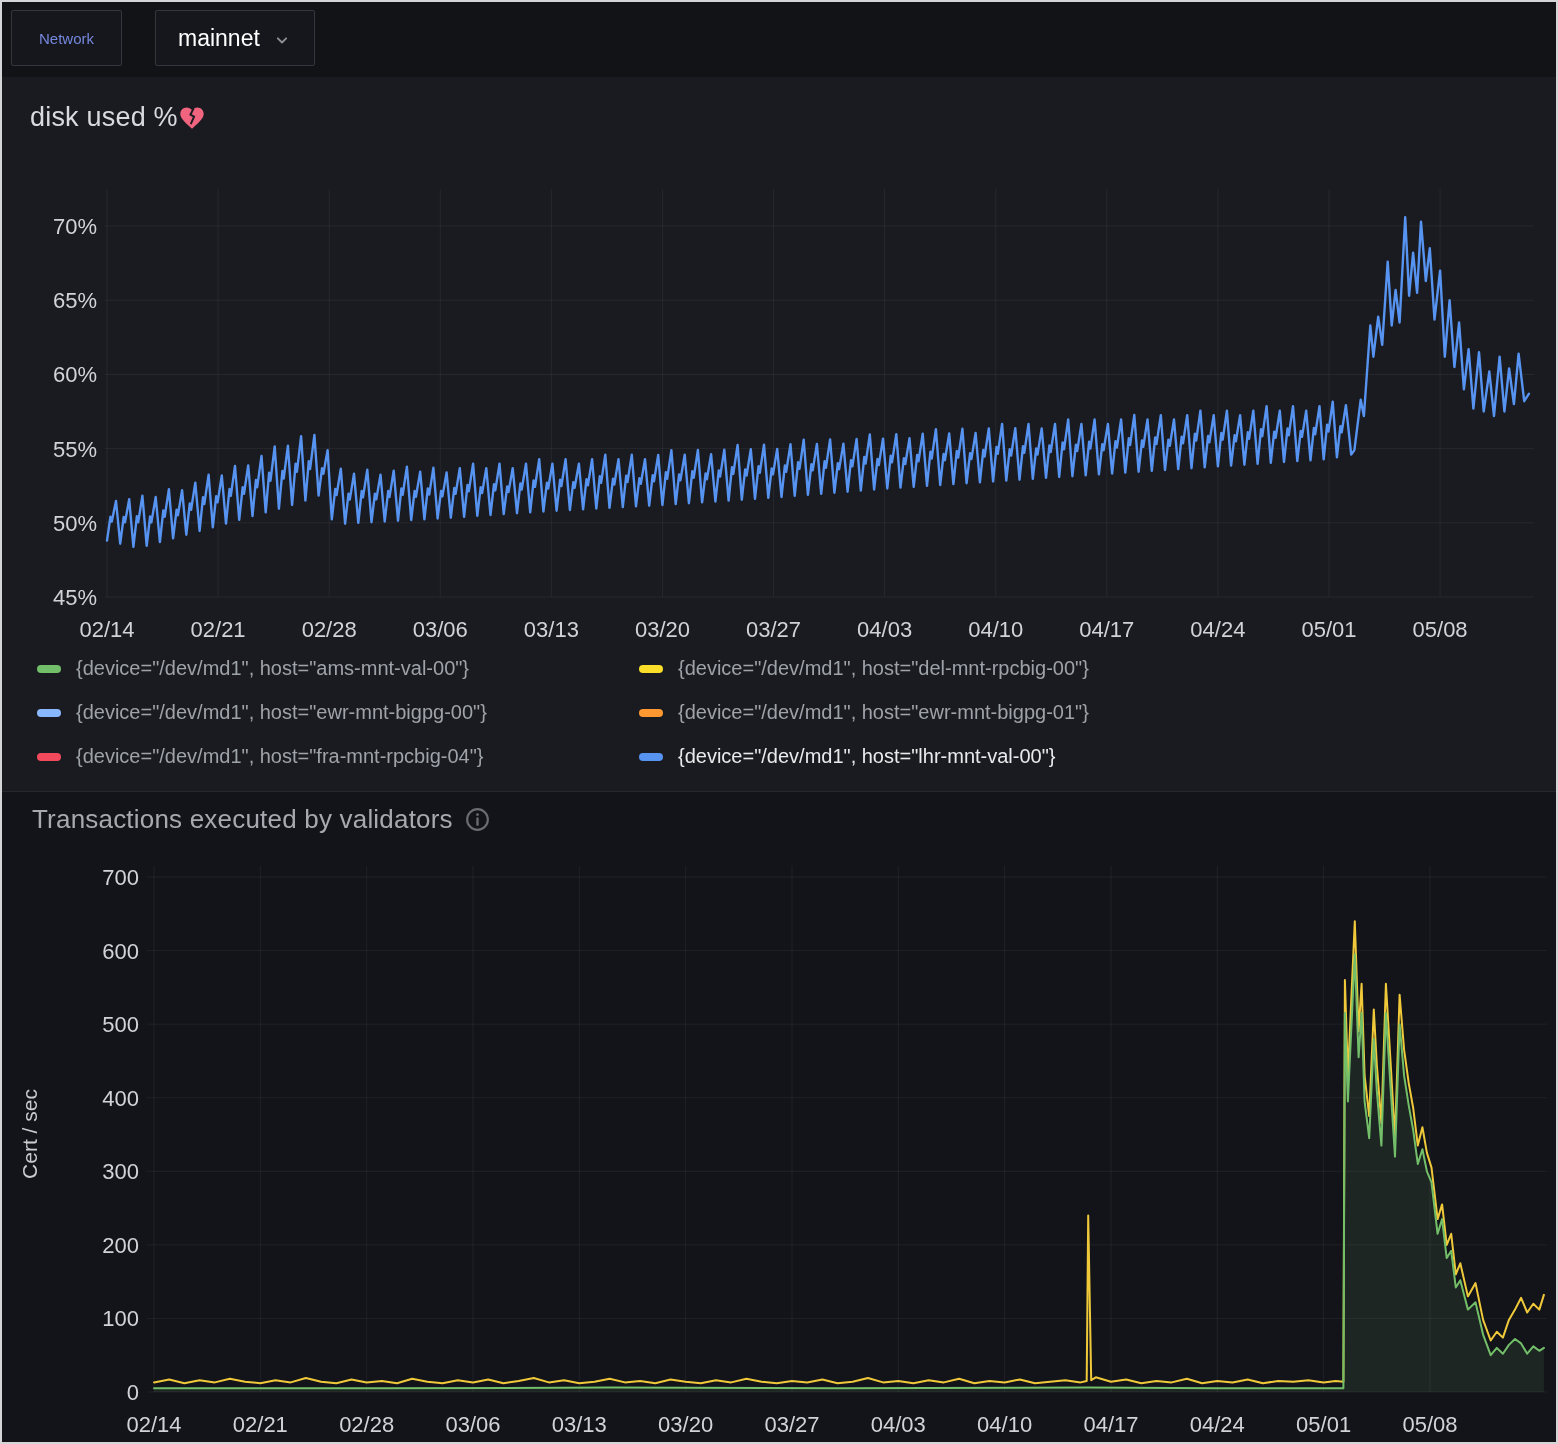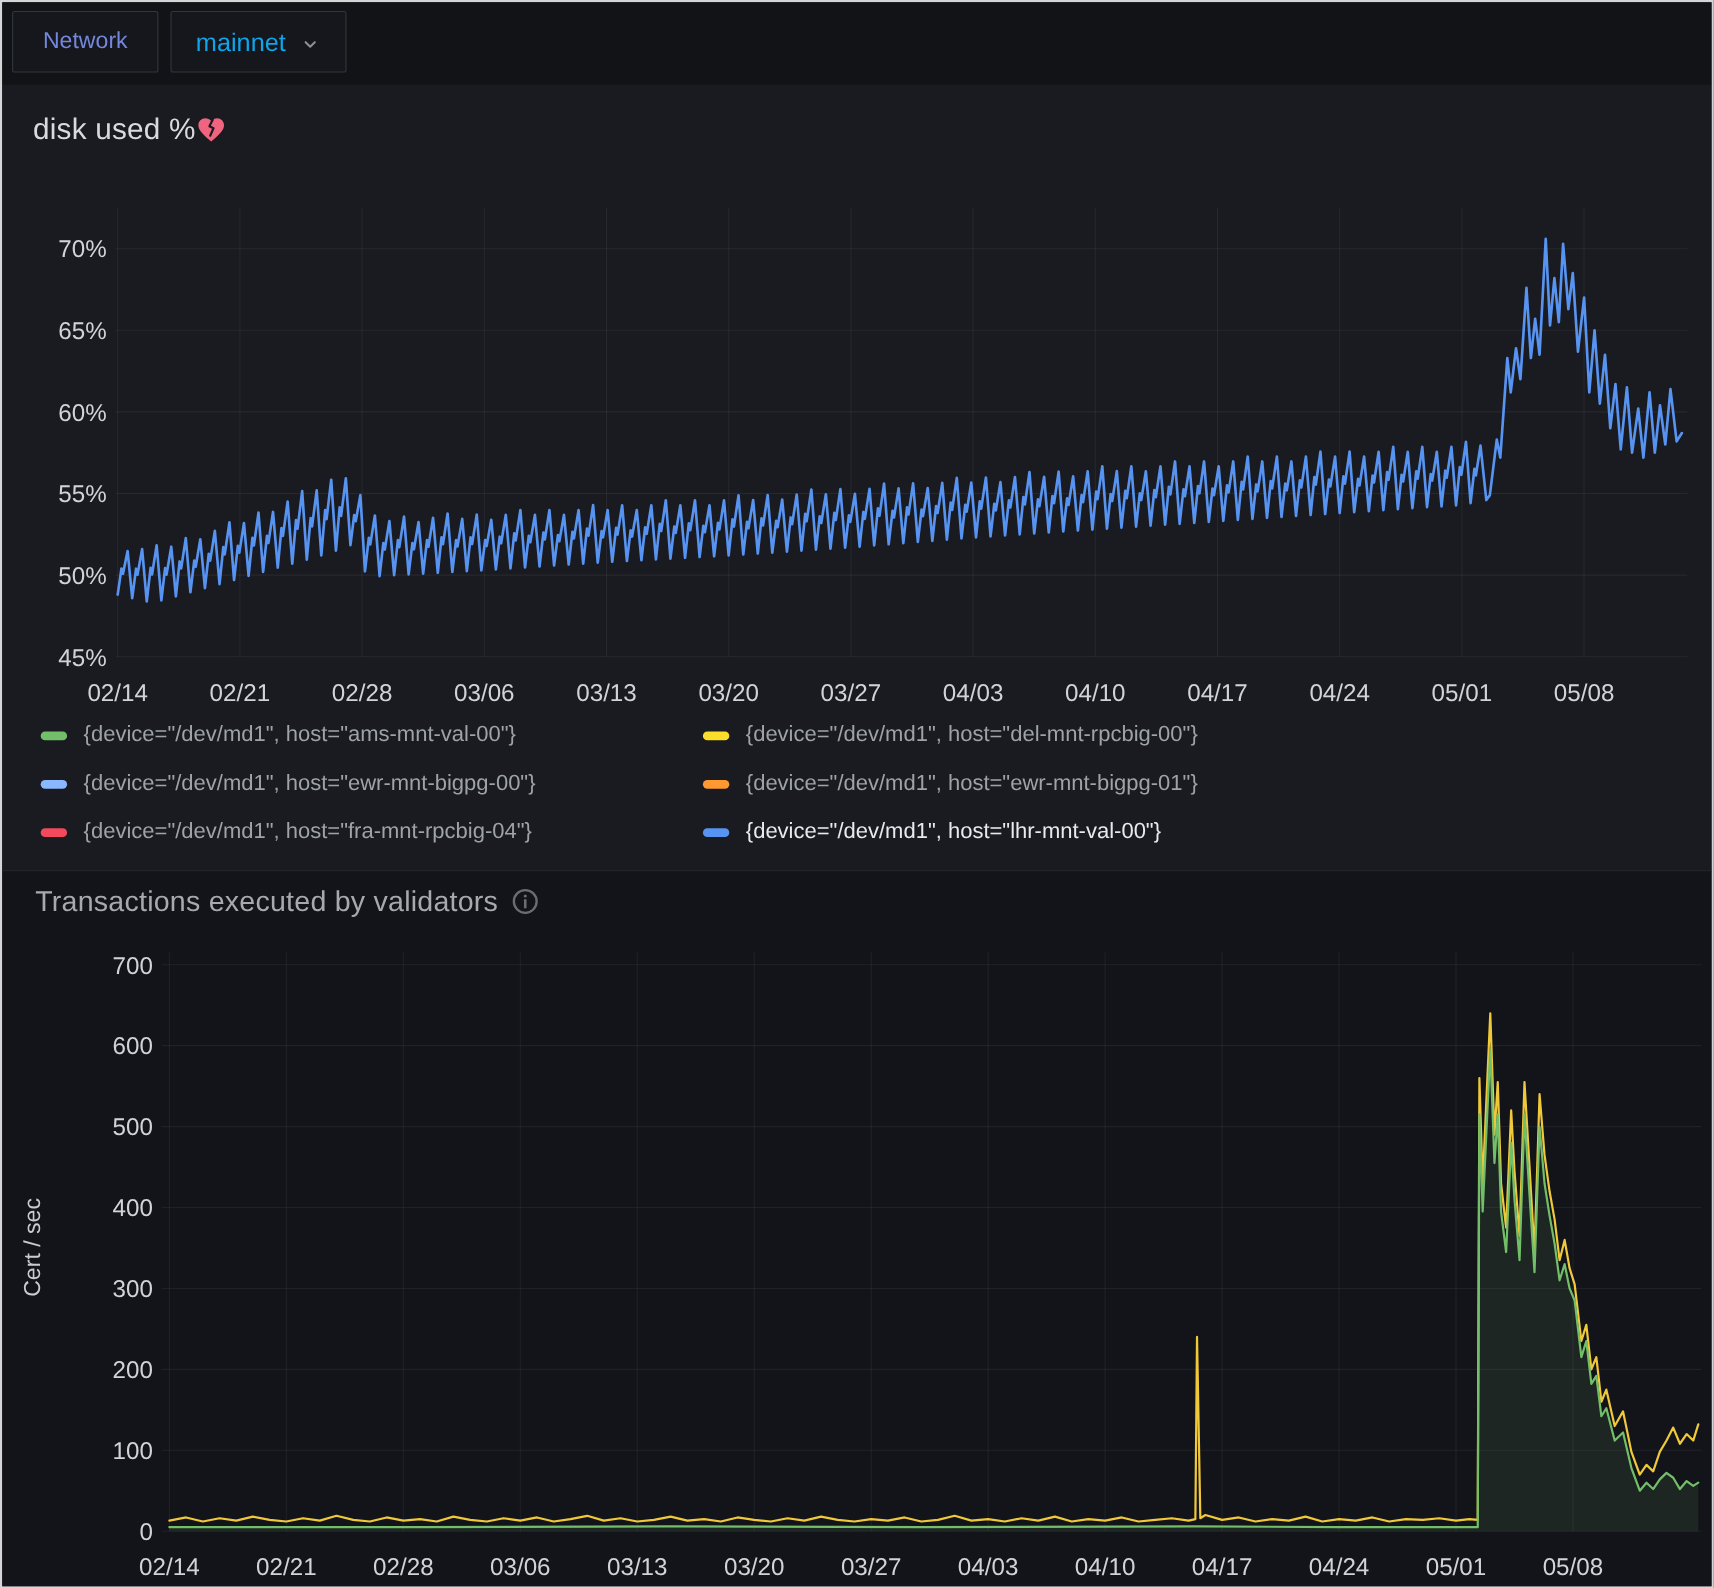--- a/index.html
+++ b/index.html
@@ -12,22 +12,22 @@
     overflow:hidden;
     font-family:"Liberation Sans", sans-serif;
     -webkit-font-smoothing:antialiased;
   }
   
   .toolbar{position:absolute;left:0;top:0;width:100%;height:75px;background:#121317;}
   .var-box{
     position:absolute;top:8px;height:56px;display:flex;align-items:center;
     border:1px solid #35363d;background:#16171c;border-radius:2px;box-sizing:border-box;
   }
-  .var-label{left:9px;padding:0 27px;color:#7487dd;font-size:21px;font-weight:500;justify-content:center;}
-  .var-value{left:153px;padding:0 22px;color:#0ea5e9;font-size:23px;font-weight:500;gap:12px;}
+  .var-label{left:9px;padding:0 27px;color:#7487dd;font-size:15px;font-weight:500;justify-content:center;}
+  .var-value{left:153px;padding:0 22px;color:#ffffff;font-size:23px;font-weight:500;gap:12px;}
   .chev{width:20px;height:20px;margin-top:4px;}
   
   .panel1{position:absolute;left:0;top:75px;width:1554px;height:714px;background:#1a1b20;}
   .panel2{position:absolute;left:0;top:789px;width:1554px;height:651px;background:#131419;border-top:1px solid #26272c;}
   .panel-title-row{position:absolute;display:flex;align-items:center;}
   .p1-title-row{left:28px;top:25px;}
   .p2-title-row{left:30px;top:12px;gap:11px;}
   .panel-title{font-size:27px;font-weight:500;color:#d9dadd;letter-spacing:.2px;cursor:pointer;}
   .p2 .panel-title{color:#a6a9af;font-size:26px;}
   .heart{width:28px;height:28px;}

